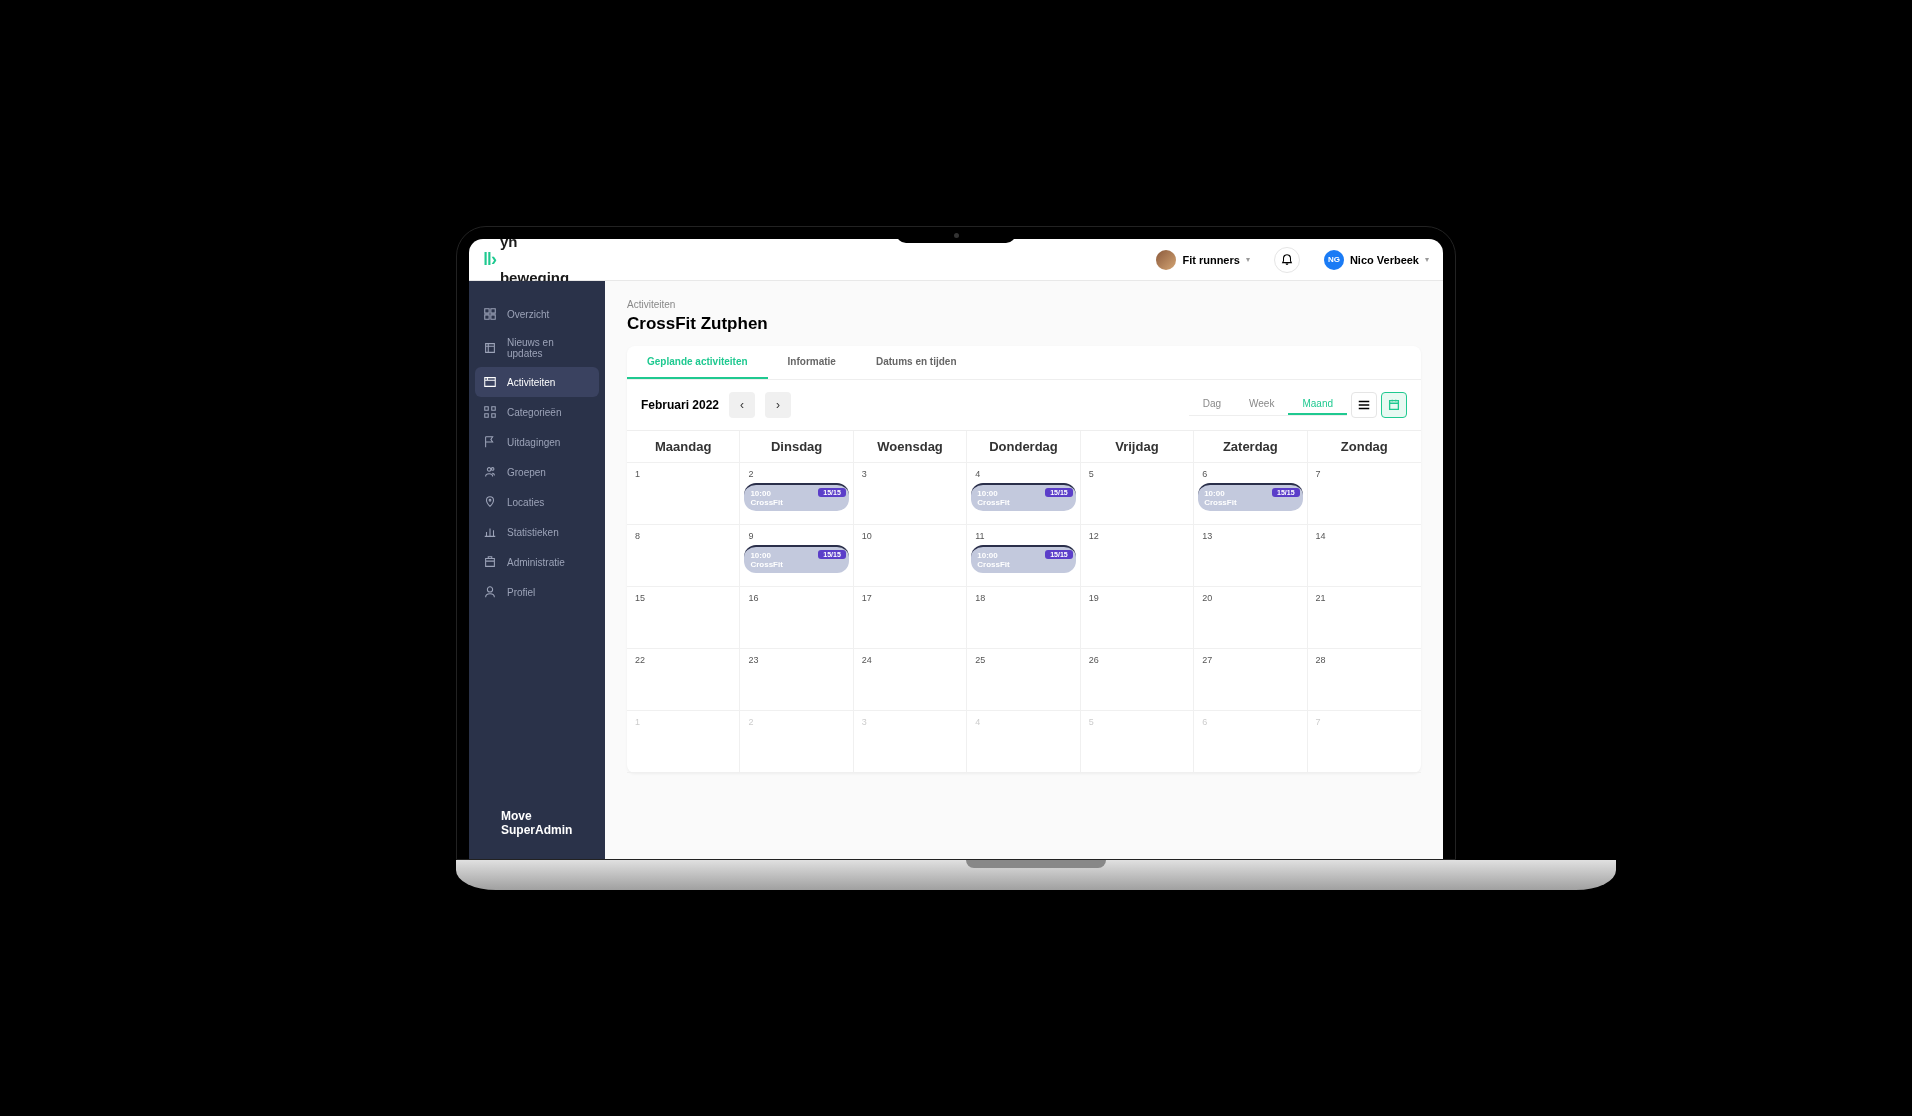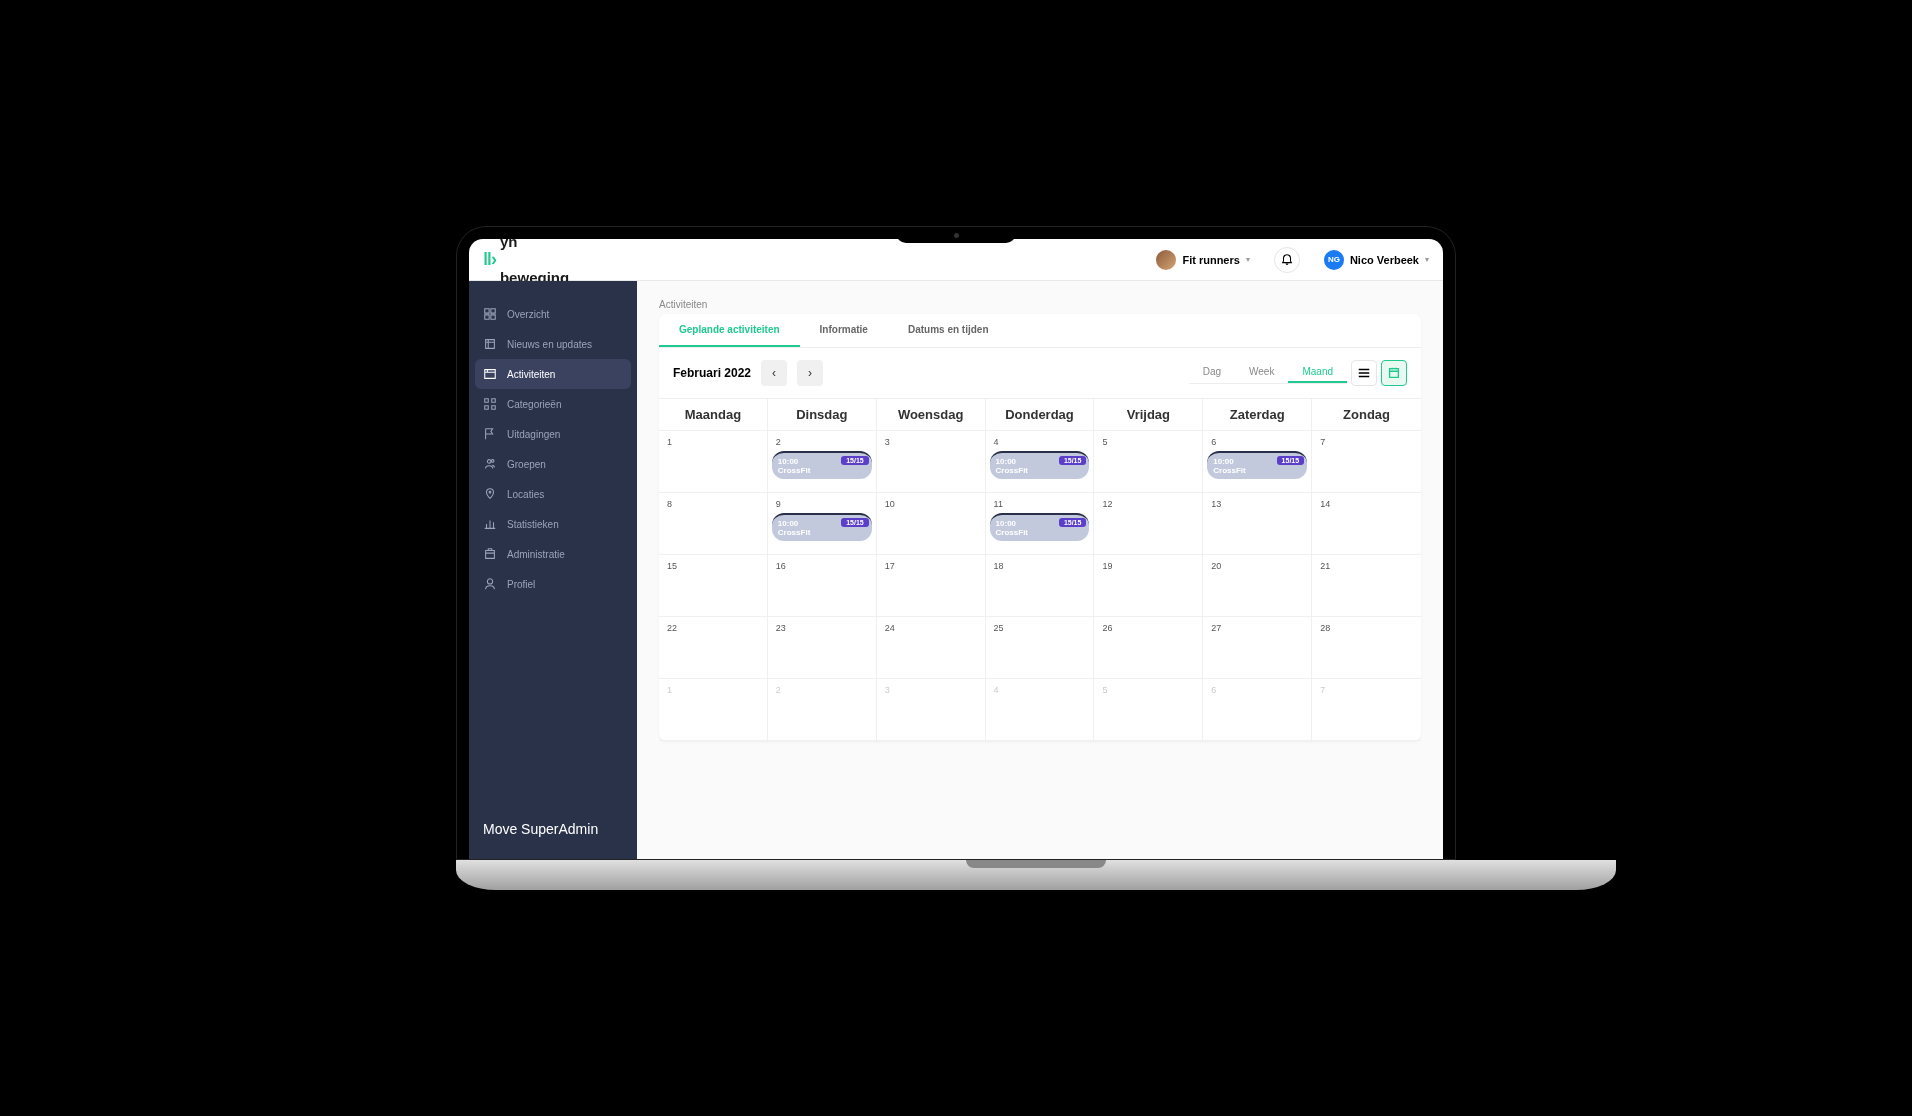--- a/index.html
+++ b/index.html
@@ -76,21 +76,21 @@
 .org-name { font-size: 11px; font-weight: 600; }
 .chev { font-size: 8px; color: #999; }
 .bell-btn { width: 26px; height: 26px; border: 1px solid #e5e5e5; border-radius: 50%; display: flex; align-items: center; justify-content: center; cursor: pointer; background: #fff; }
 .user-select { display: flex; align-items: center; gap: 6px; cursor: pointer; }
 .user-avatar { width: 20px; height: 20px; border-radius: 50%; background: #1a7bf5; color: #fff; font-size: 8px; font-weight: 700; display: flex; align-items: center; justify-content: center; }
 .user-name { font-size: 11px; font-weight: 600; }
 
 .body { display: flex; height: calc(100% - 42px); }
 
 .sidebar {
-  width: 168px;
+  width: 136px;
   background: #2a3249;
   padding: 18px 0;
   display: flex;
   flex-direction: column;
   flex-shrink: 0;
 }
 .side-nav { flex: 1; }
 .side-item {
   display: flex;
   align-items: center;
@@ -102,21 +102,21 @@
   cursor: pointer;
 }
 .side-item.active {
   background: #3a4260;
   color: #fff;
   border-radius: 6px;
   margin: 0 6px;
   padding: 8px 8px;
 }
 .side-icon { width: 14px; height: 14px; display: flex; align-items: center; justify-content: center; flex-shrink: 0; }
-.side-section-title { font-size: 14px; font-weight: 400; color: #fff; padding: 8px 14px 4px; }
+.side-section-title { font-size: 12px; font-weight: 700; color: #fff; padding: 8px 32px 4px; }
 
 .main { flex: 1; padding: 18px 22px; overflow-y: auto; background: #fafafa; }
 .breadcrumb { font-size: 10px; color: #888; margin-bottom: 4px; }
 .page-title { font-size: 17px; font-weight: 800; margin-bottom: 12px; }
 
 .card { background: #fff; border-radius: 8px; box-shadow: 0 1px 3px rgba(0,0,0,0.05); }
 .tabs { display: flex; border-bottom: 1px solid #eee; }
 .tab {
   padding: 10px 20px;
   font-size: 10px;
@@ -293,20 +293,21 @@
                 <span>Profiel</span>
               </div>
             </div>
         <div>
           <div class="side-section-title">Move SuperAdmin</div>
         </div>
       </div>
 
       <div class="main">
         <div class="breadcrumb">Activiteiten</div>
+        <div class="page-title">CrossFit Zutphen</div>
 
         <div class="card">
           <div class="tabs" id="tabs">
                 <div class="tab active">Geplande activiteiten</div>
                 <div class="tab">Informatie</div>
                 <div class="tab">Datums en tijden</div>
               </div>
 
           <div class="toolbar">
             <div class="toolbar-left">

